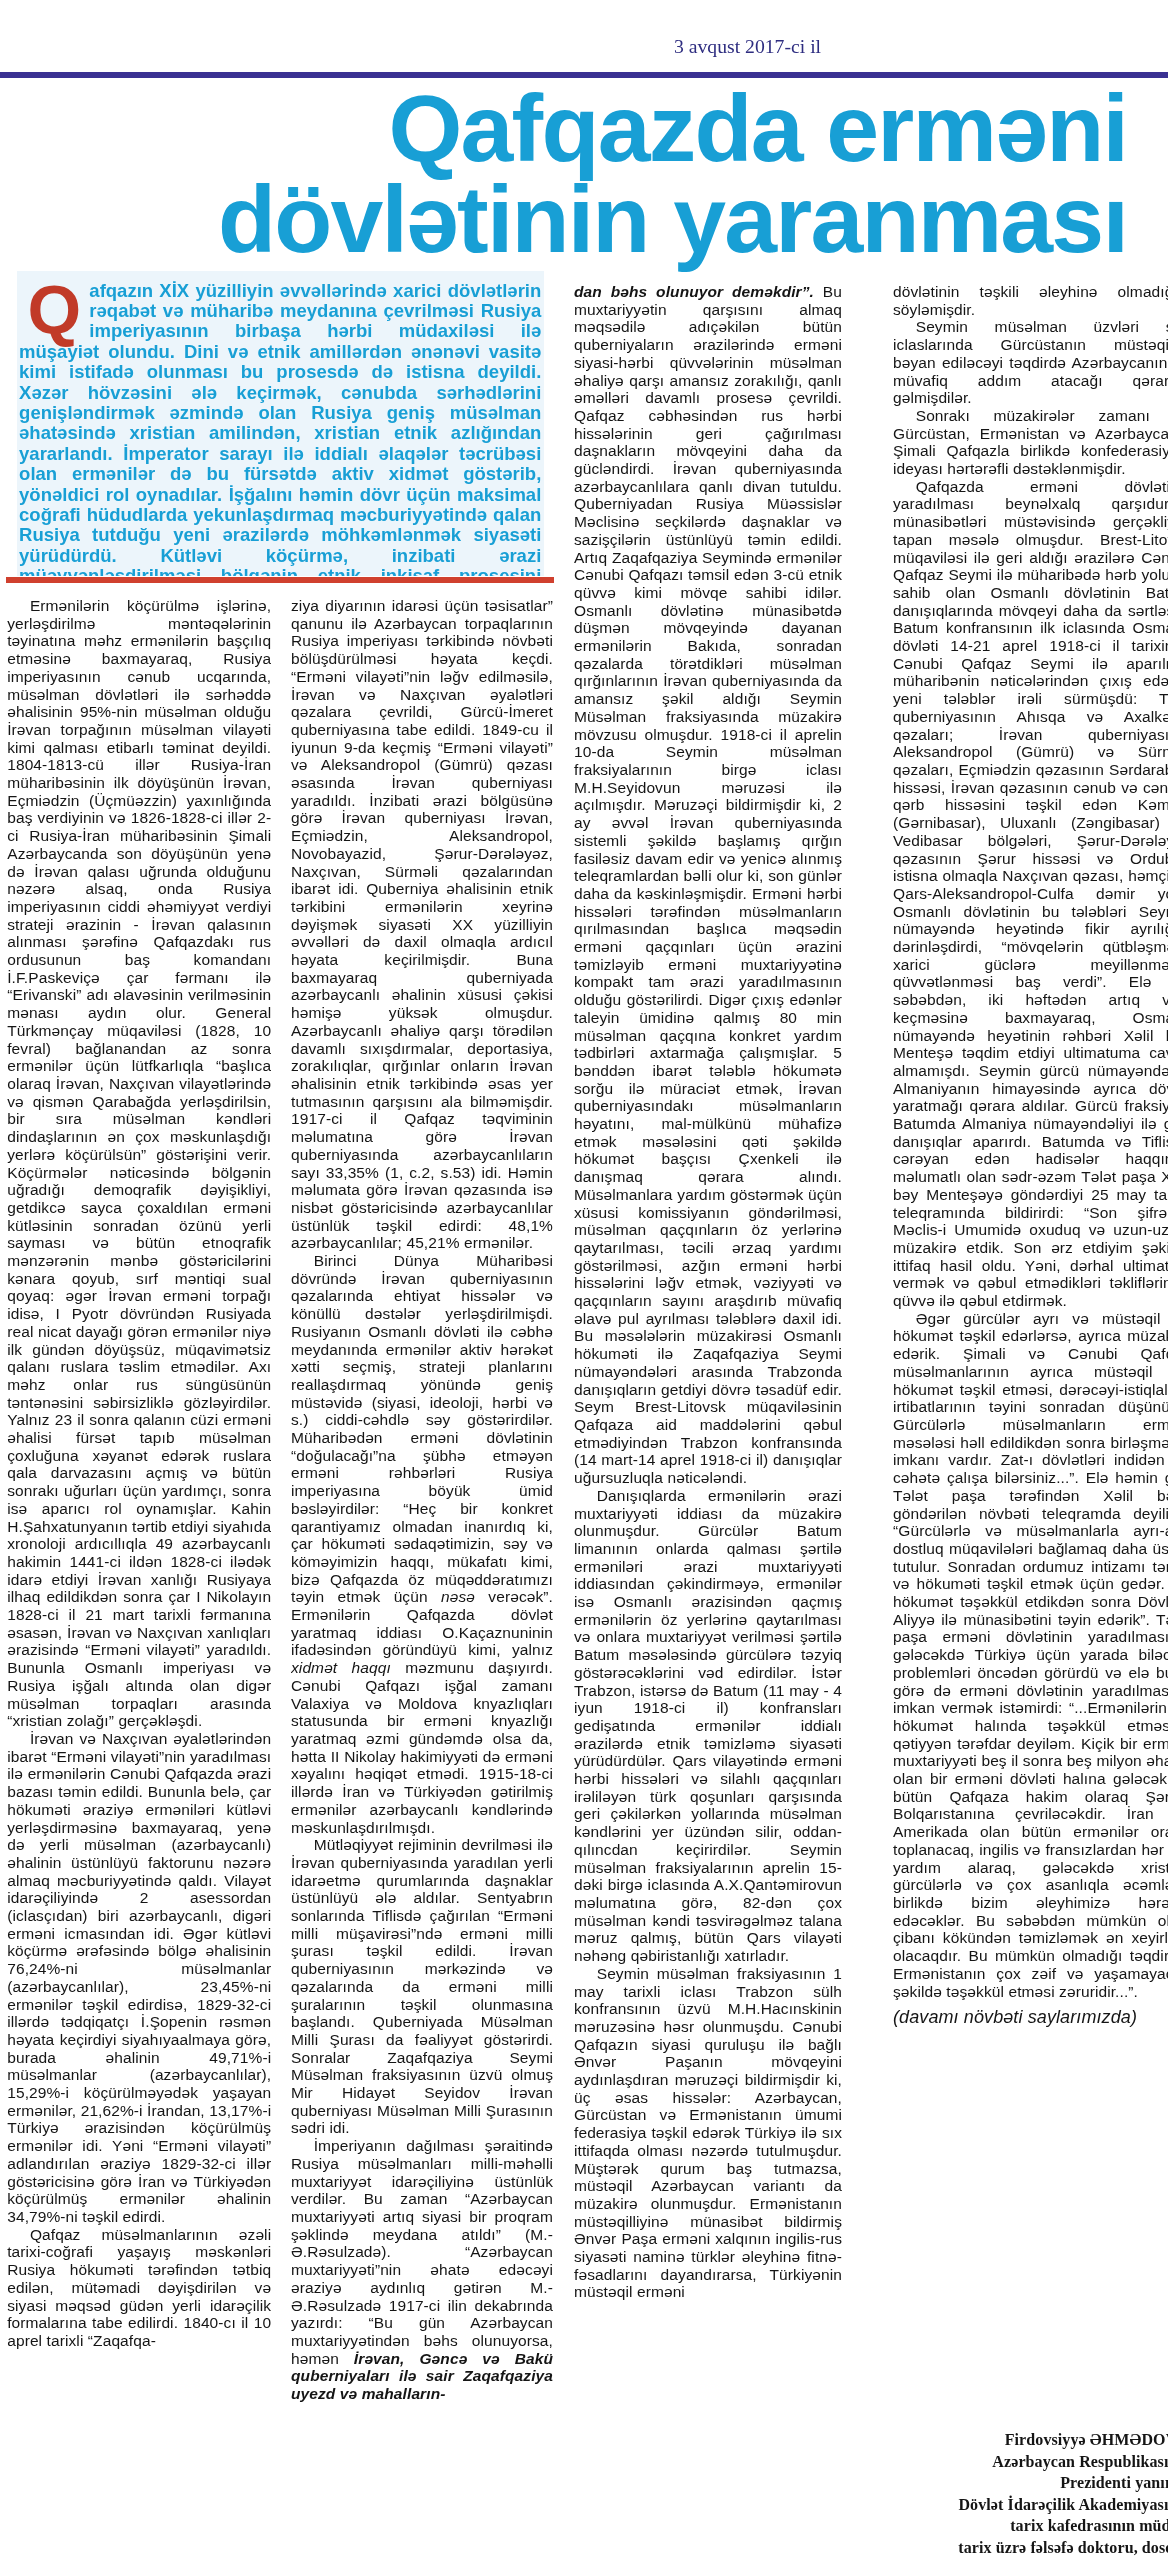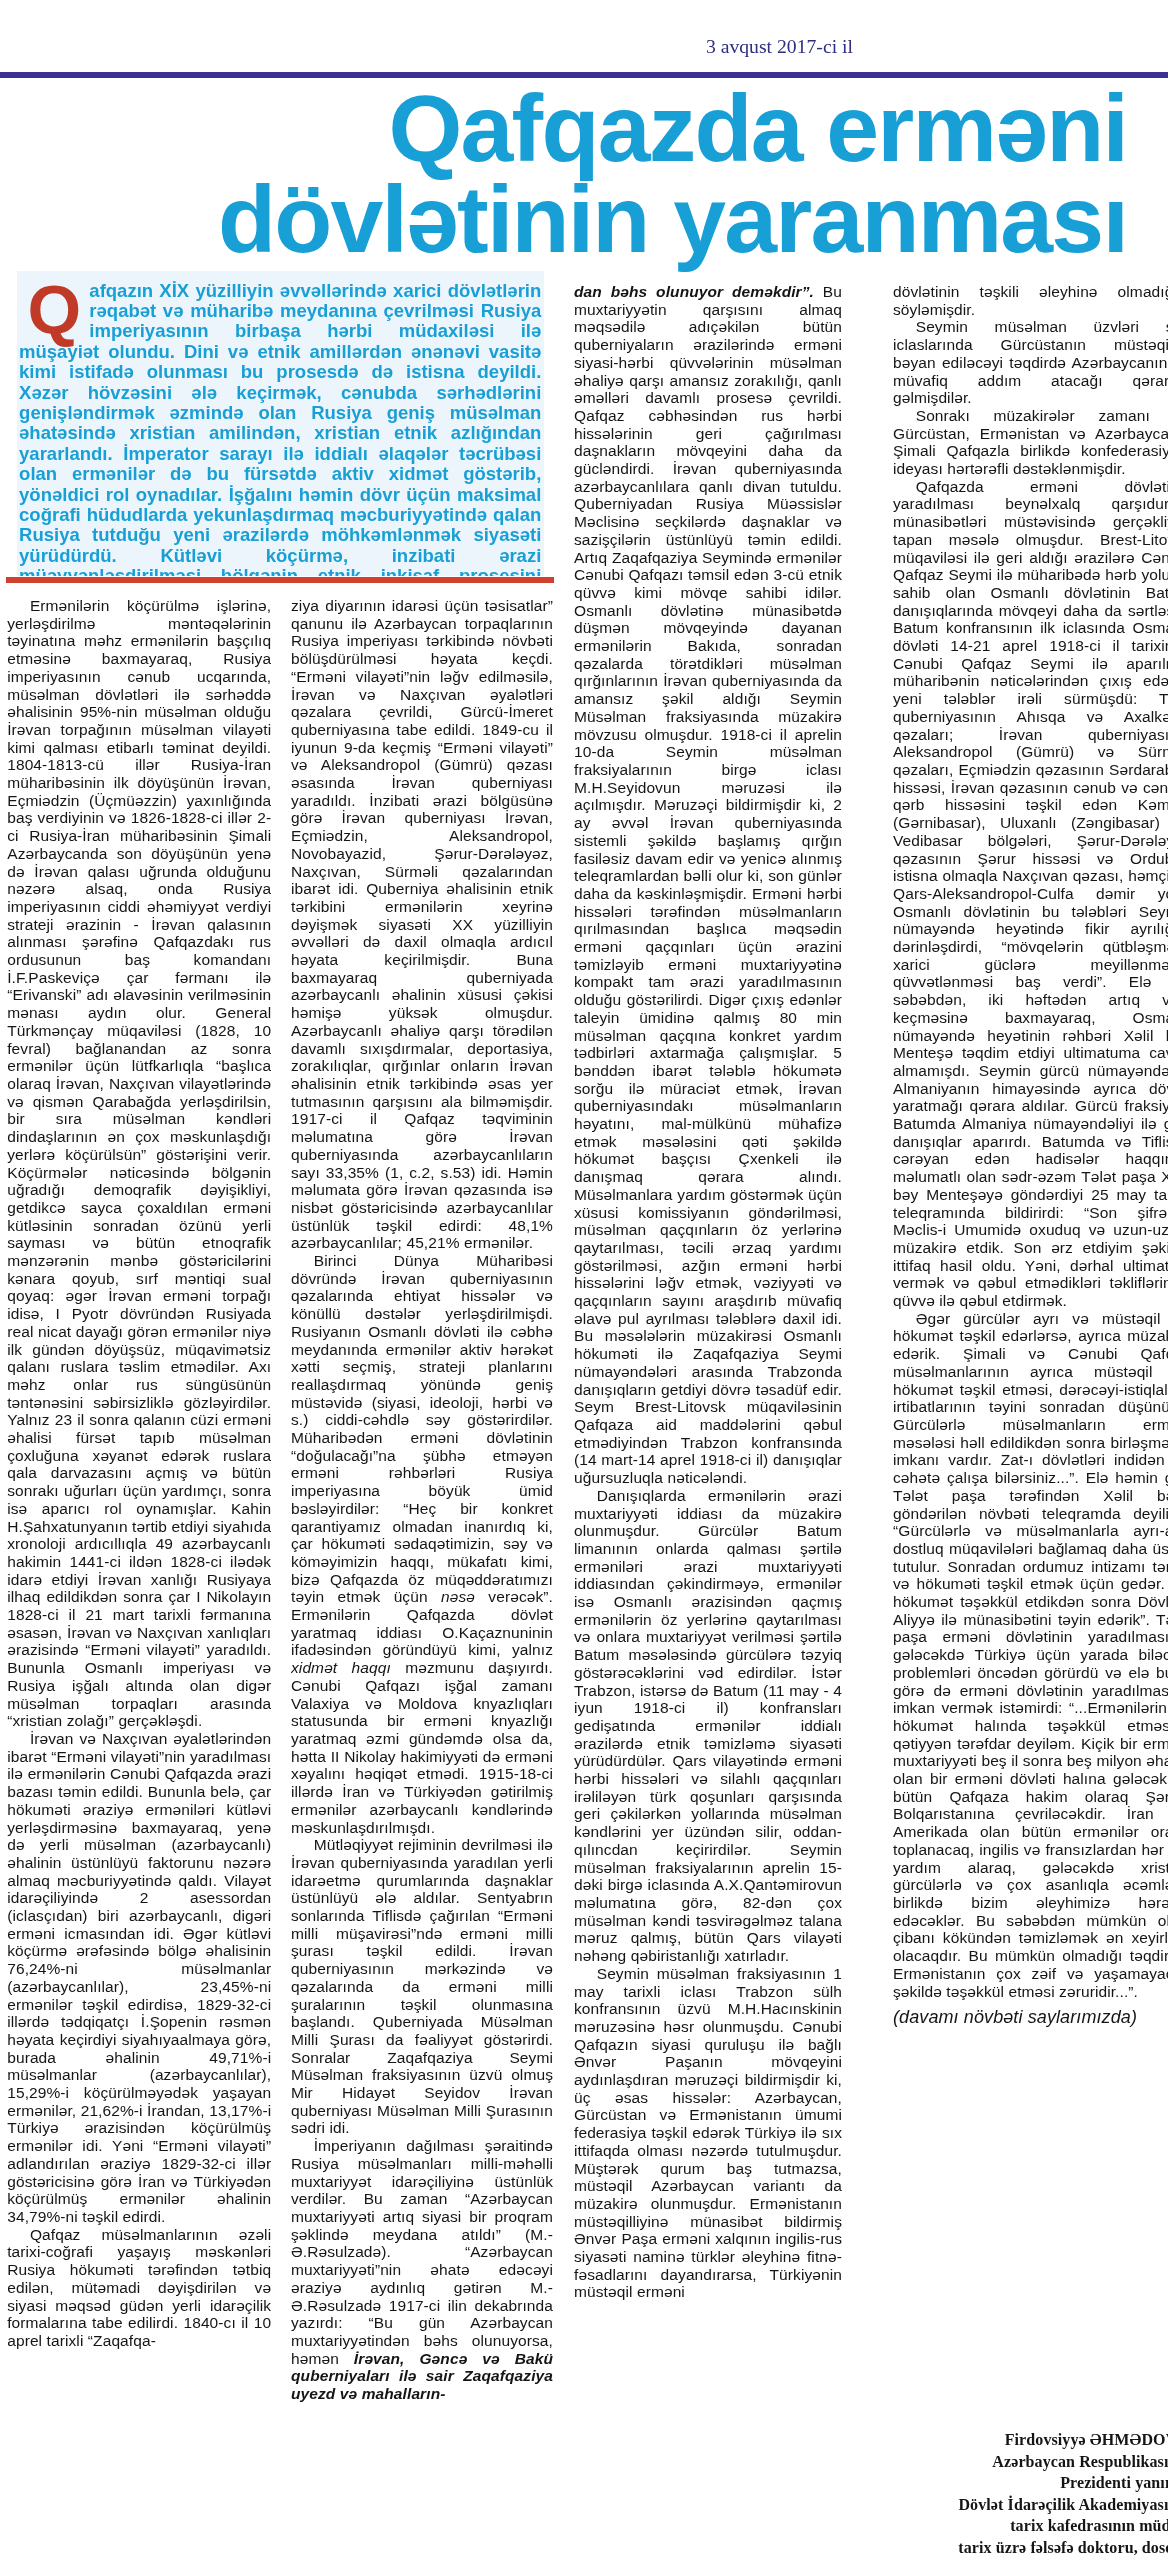--- a/index.html
+++ b/index.html
@@ -3,21 +3,21 @@
 <meta charset="utf-8">
 <style>
   :root{
     --c-masthead:#2e2d80; --c-rule_purple:#3a3192; --c-headline:#189fd5;
     --c-lead_text:#189fd5; --c-lead_bg:#ecf5fb; --c-dropcap:#c13a28;
     --c-rule_red:#d0402e; --c-body_text:#151515;
   }
   html,body{margin:0;padding:0;background:#ffffff;}
   .page{position:relative;width:1168px;height:2576px;background:#fff;overflow:hidden;
         font-family:"Liberation Sans",sans-serif;}
-  .date{position:absolute;left:674px;top:35px;width:179px;text-align:right;
+  .date{position:absolute;left:674px;top:35px;width:179px;text-align:left;
         font-family:"Liberation Serif",serif;font-size:19.7px;color:var(--c-masthead);}
   .masthead{position:absolute;left:853px;top:18px;width:279px;text-align:right;
         font-family:"Liberation Serif",serif;font-weight:bold;font-size:48px;
         letter-spacing:0.6px;color:var(--c-masthead);white-space:nowrap;}
   .rule-purple{position:absolute;left:0;top:72px;width:1168px;height:6px;
         background:var(--c-rule_purple);}
   .headline{position:absolute;left:18px;top:83px;width:1109px;text-align:right;
         color:var(--c-headline);font-weight:bold;font-size:95px;line-height:91px;
         letter-spacing:-1.8px;white-space:nowrap;}
   .lead{position:absolute;left:16.7px;top:271px;width:527px;height:305px;

